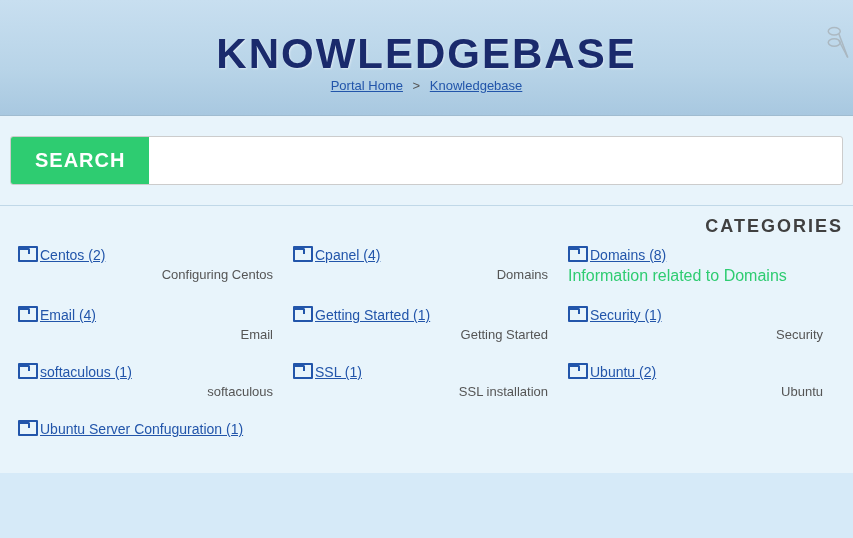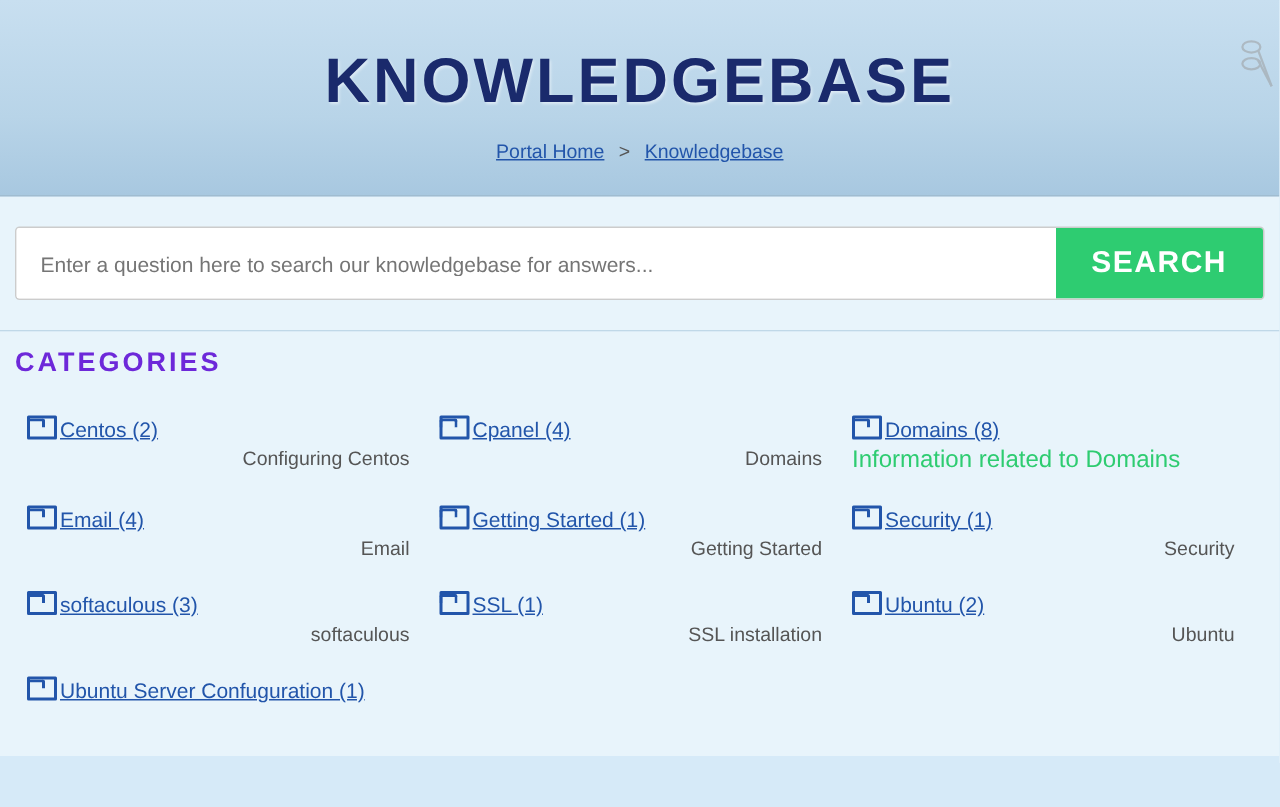--- a/index.html
+++ b/index.html
@@ -20,21 +20,21 @@
       border-bottom: 1px solid #a0bcd0;
     }
     .header-title {
       font-size: 42px;
       font-weight: bold;
       color: #1a2a6c;
       letter-spacing: 2px;
       text-shadow: 1px 1px 2px rgba(255,255,255,0.5);
     }
     .breadcrumb {
-      margin-top: 15px;
+      margin-top: 0;
       margin-bottom: 12px;
       font-size: 13px;
       color: #555;
     }
     .breadcrumb a {
       color: #2255aa;
       text-decoration: underline;
       cursor: pointer;
     }
     .breadcrumb-separator {
@@ -84,26 +84,25 @@
       cursor: pointer;
       letter-spacing: 1px;
     }
 
     
     .categories-section {
       background: #e8f4fb;
       padding: 10px 10px 20px 10px;
     }
     .categories-title {
-      text-align: left;
+      text-align: right;
       font-size: 18px;
       font-weight: bold;
-      color: #6d28d9;
+      color: #404040;
       letter-spacing: 2px;
-      margin-bottom: 16px;
     }
     .categories-grid {
       display: grid;
       grid-template-columns: 1fr 1fr 1fr;
       gap: 0;
       max-width: 853px;
       margin: 0 auto;
       padding: 0 4px;
     }
     .category-item {
@@ -178,21 +177,20 @@
   <svg class="scissors-icon" viewBox="0 0 30 80" fill="none" xmlns="http://www.w3.org/2000/svg">
     <ellipse cx="10" cy="15" rx="8" ry="5" stroke="#999" stroke-width="2" fill="none"></ellipse>
     <ellipse cx="10" cy="30" rx="8" ry="5" stroke="#999" stroke-width="2" fill="none"></ellipse>
     <line x1="16" y1="18" x2="28" y2="50" stroke="#999" stroke-width="2"></line>
     <line x1="16" y1="27" x2="28" y2="50" stroke="#999" stroke-width="2"></line>
   </svg>
 </div>
 
 <div class="search-section">
   <div class="search-bar">
-    <input class="search-input" type="text" placeholder="Enter a question here to search our knowledgebase for answers..." style="">
     <button class="search-button">SEARCH</button>
   </div>
 </div>
 
 <div class="categories-section">
   <h2 class="categories-title">CATEGORIES</h2>
   <div class="categories-grid" id="categories-grid">
   <div class="category-item">
         <a class="category-link">
           <span class="folder-icon"></span>
@@ -231,21 +229,21 @@
       <div class="category-item">
         <a class="category-link">
           <span class="folder-icon"></span>
           <span>Security (1)</span>
         </a>
         <div class="category-desc">Security</div>
       </div>
       <div class="category-item">
         <a class="category-link">
           <span class="folder-icon"></span>
-          <span>softaculous (3)</span>
+          <span>softaculous (1)</span>
         </a>
         <div class="category-desc">softaculous</div>
       </div>
       <div class="category-item">
         <a class="category-link">
           <span class="folder-icon"></span>
           <span>SSL (1)</span>
         </a>
         <div class="category-desc">SSL installation</div>
       </div>

